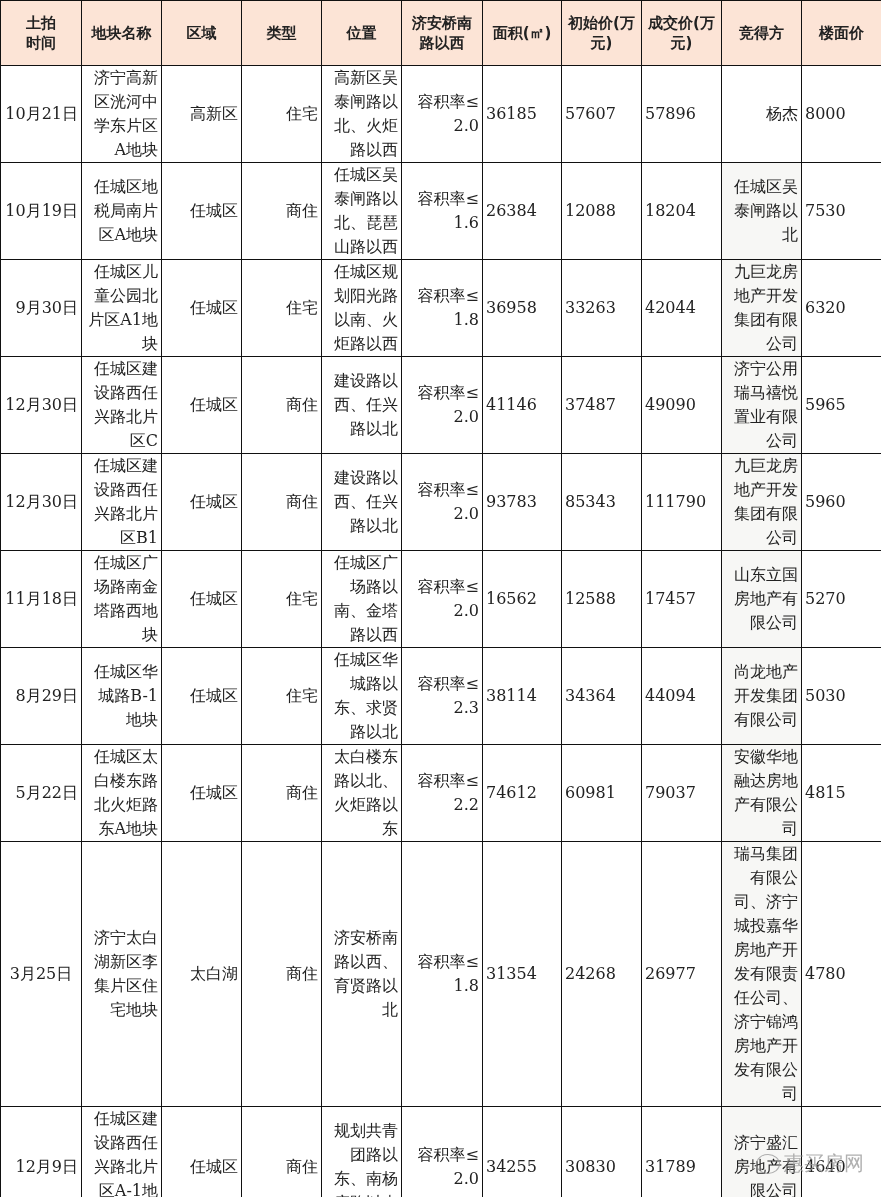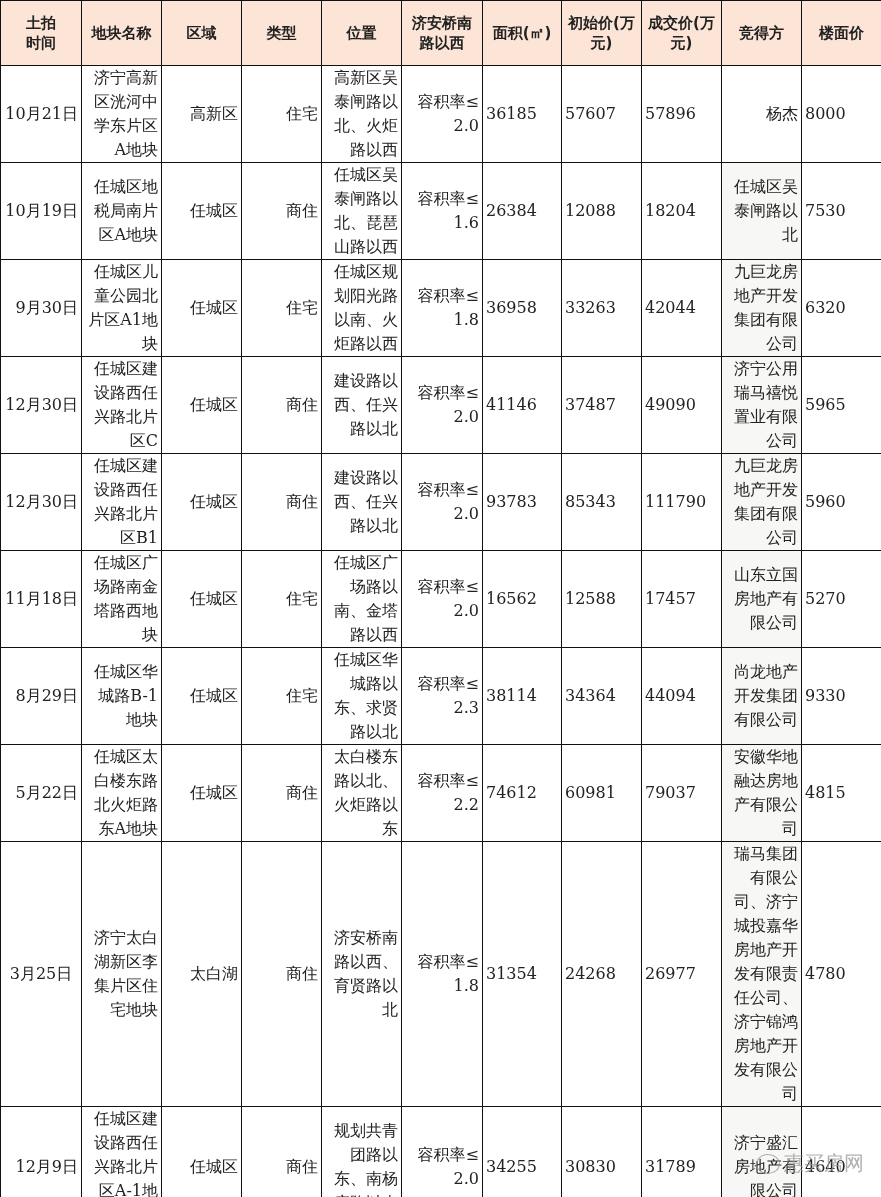--- a/index.html
+++ b/index.html
@@ -164,21 +164,21 @@
       <td class="date">8月29日</td>
       <td class="txt">任城区华城路B-1地块</td>
       <td class="txt">任城区</td>
       <td class="txt">住宅</td>
       <td class="txt">任城区华城路以东、求贤路以北</td>
       <td class="txt">容积率≤2.3</td>
       <td class="num">38114</td>
       <td class="num">34364</td>
       <td class="num">44094</td>
       <td class="txt winner">尚龙地产开发集团有限公司</td>
-      <td class="num">9330</td>
+      <td class="num">5030</td>
     </tr>
     <tr style="height:96px">
       <td class="date">5月22日</td>
       <td class="txt">任城区太白楼东路北火炬路东A地块</td>
       <td class="txt">任城区</td>
       <td class="txt">商住</td>
       <td class="txt">太白楼东路以北、火炬路以东</td>
       <td class="txt">容积率≤2.2</td>
       <td class="num">74612</td>
       <td class="num">60981</td>

